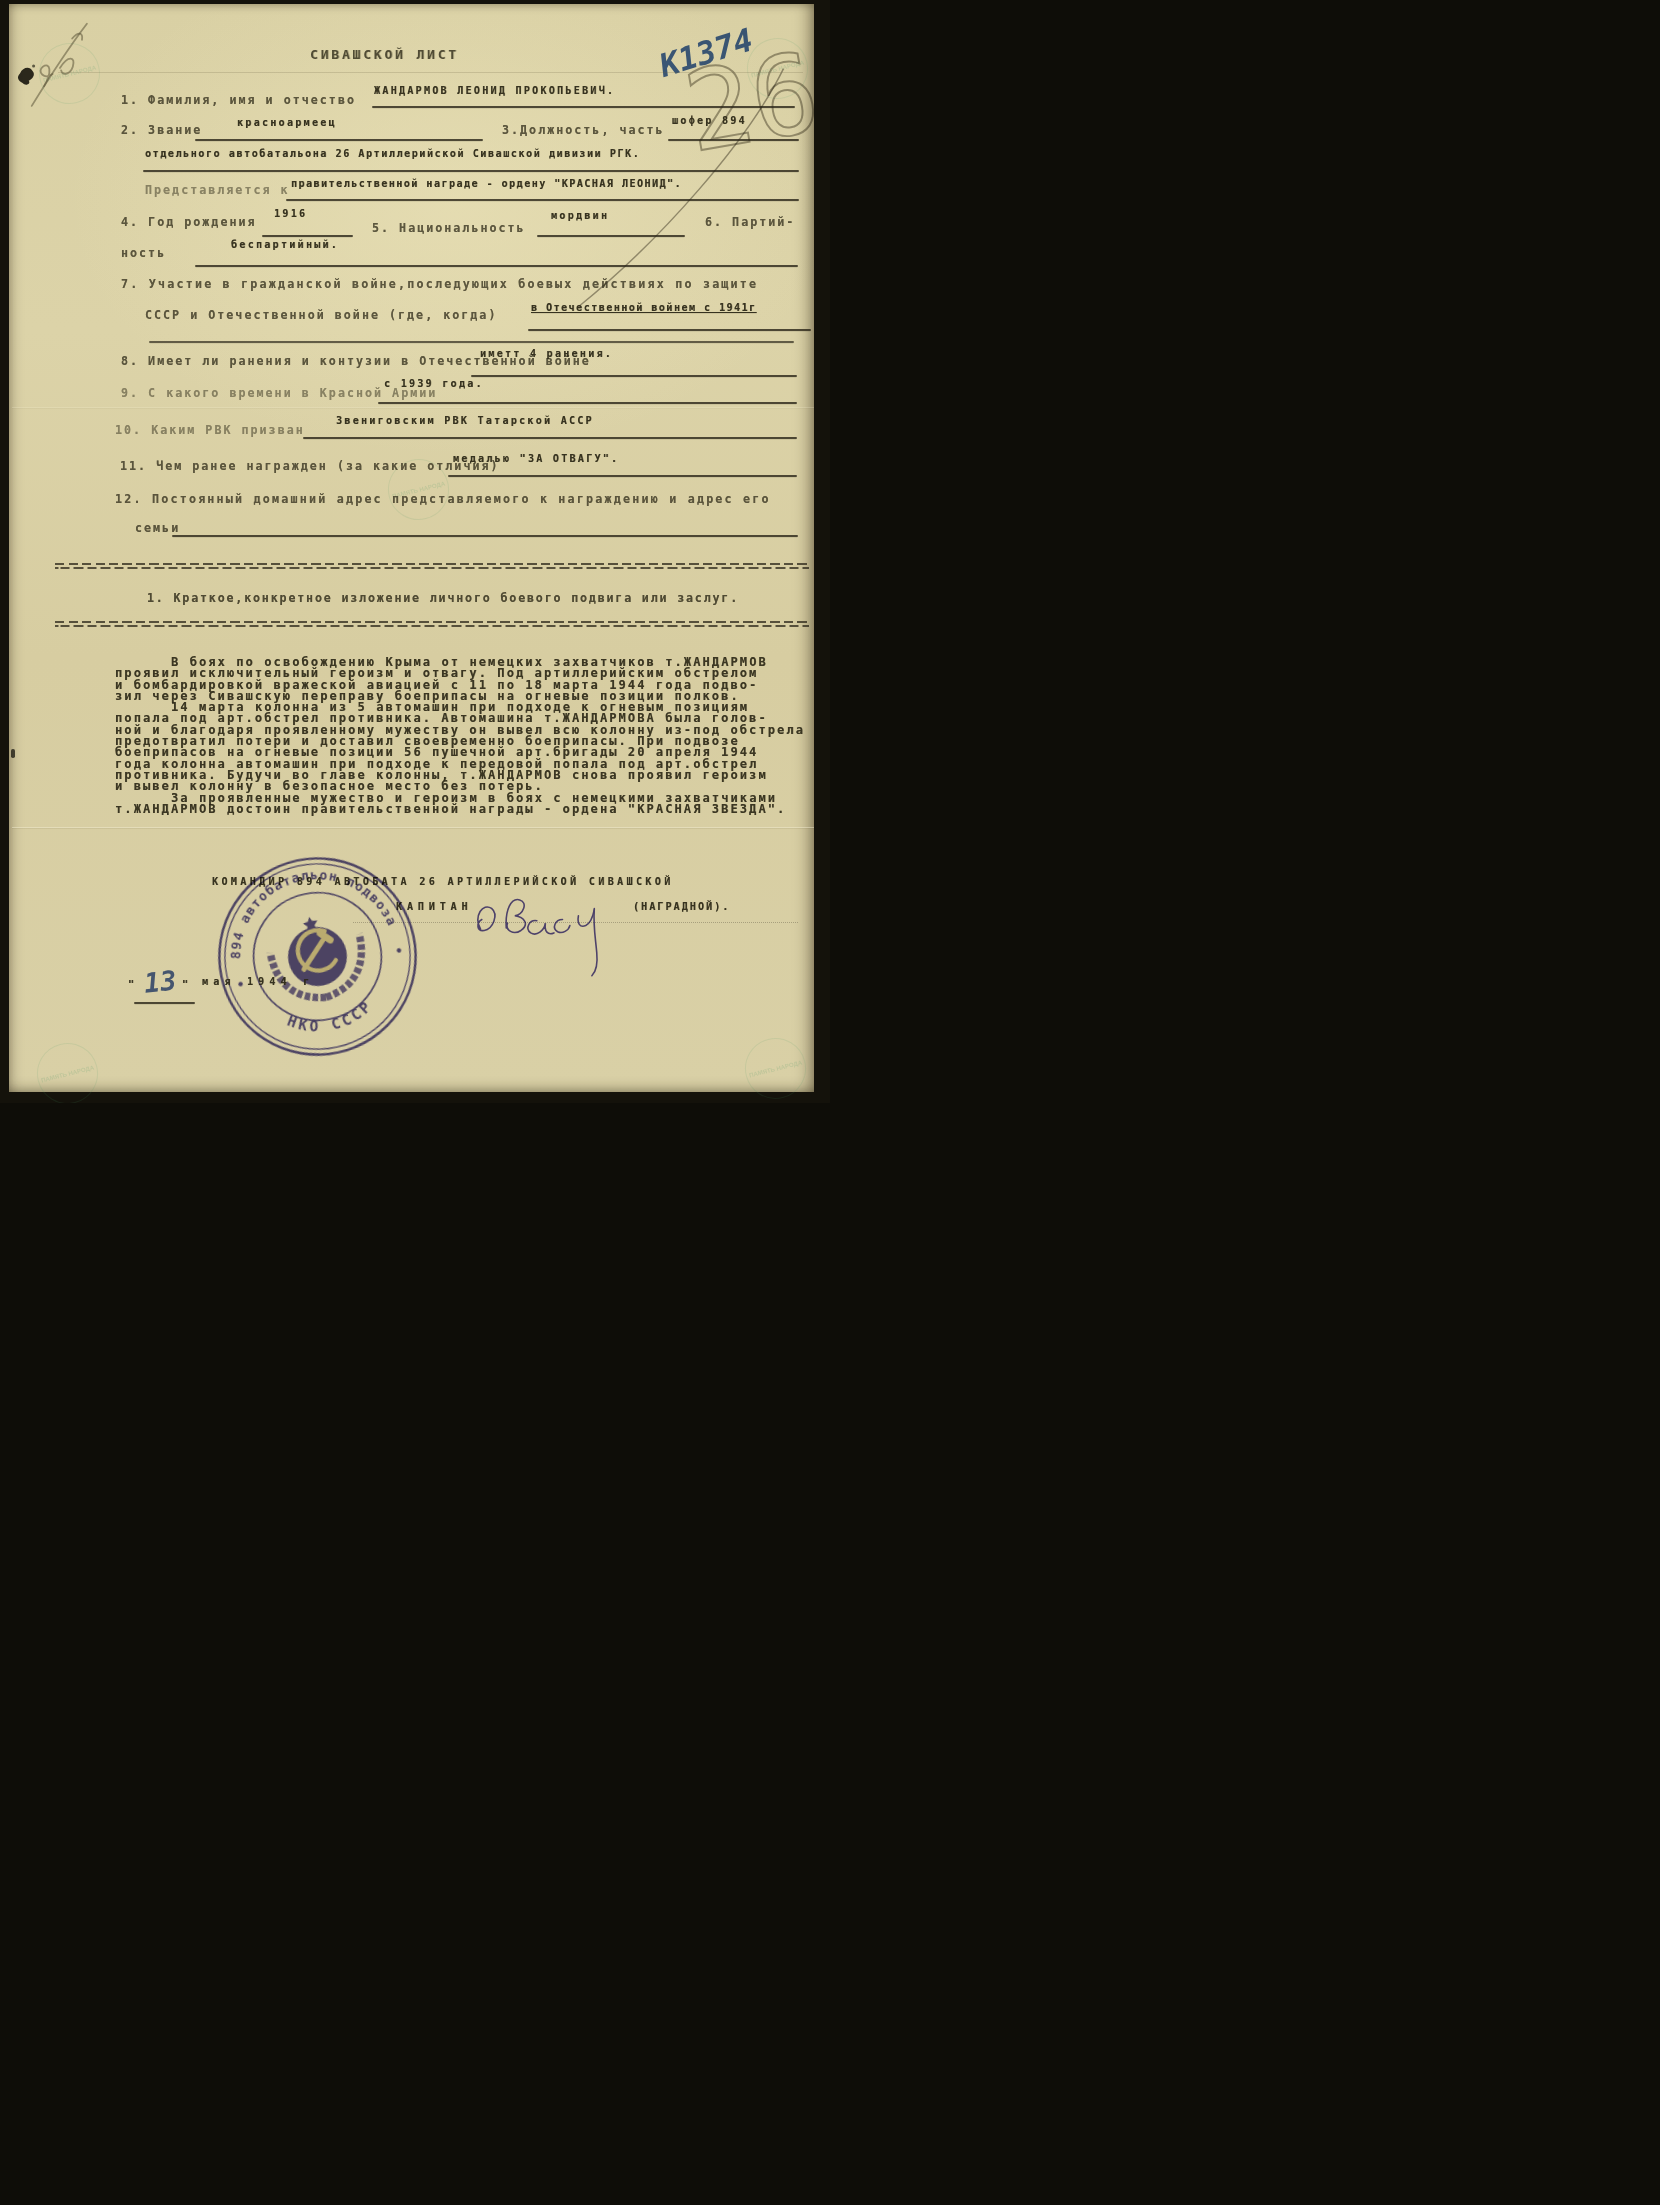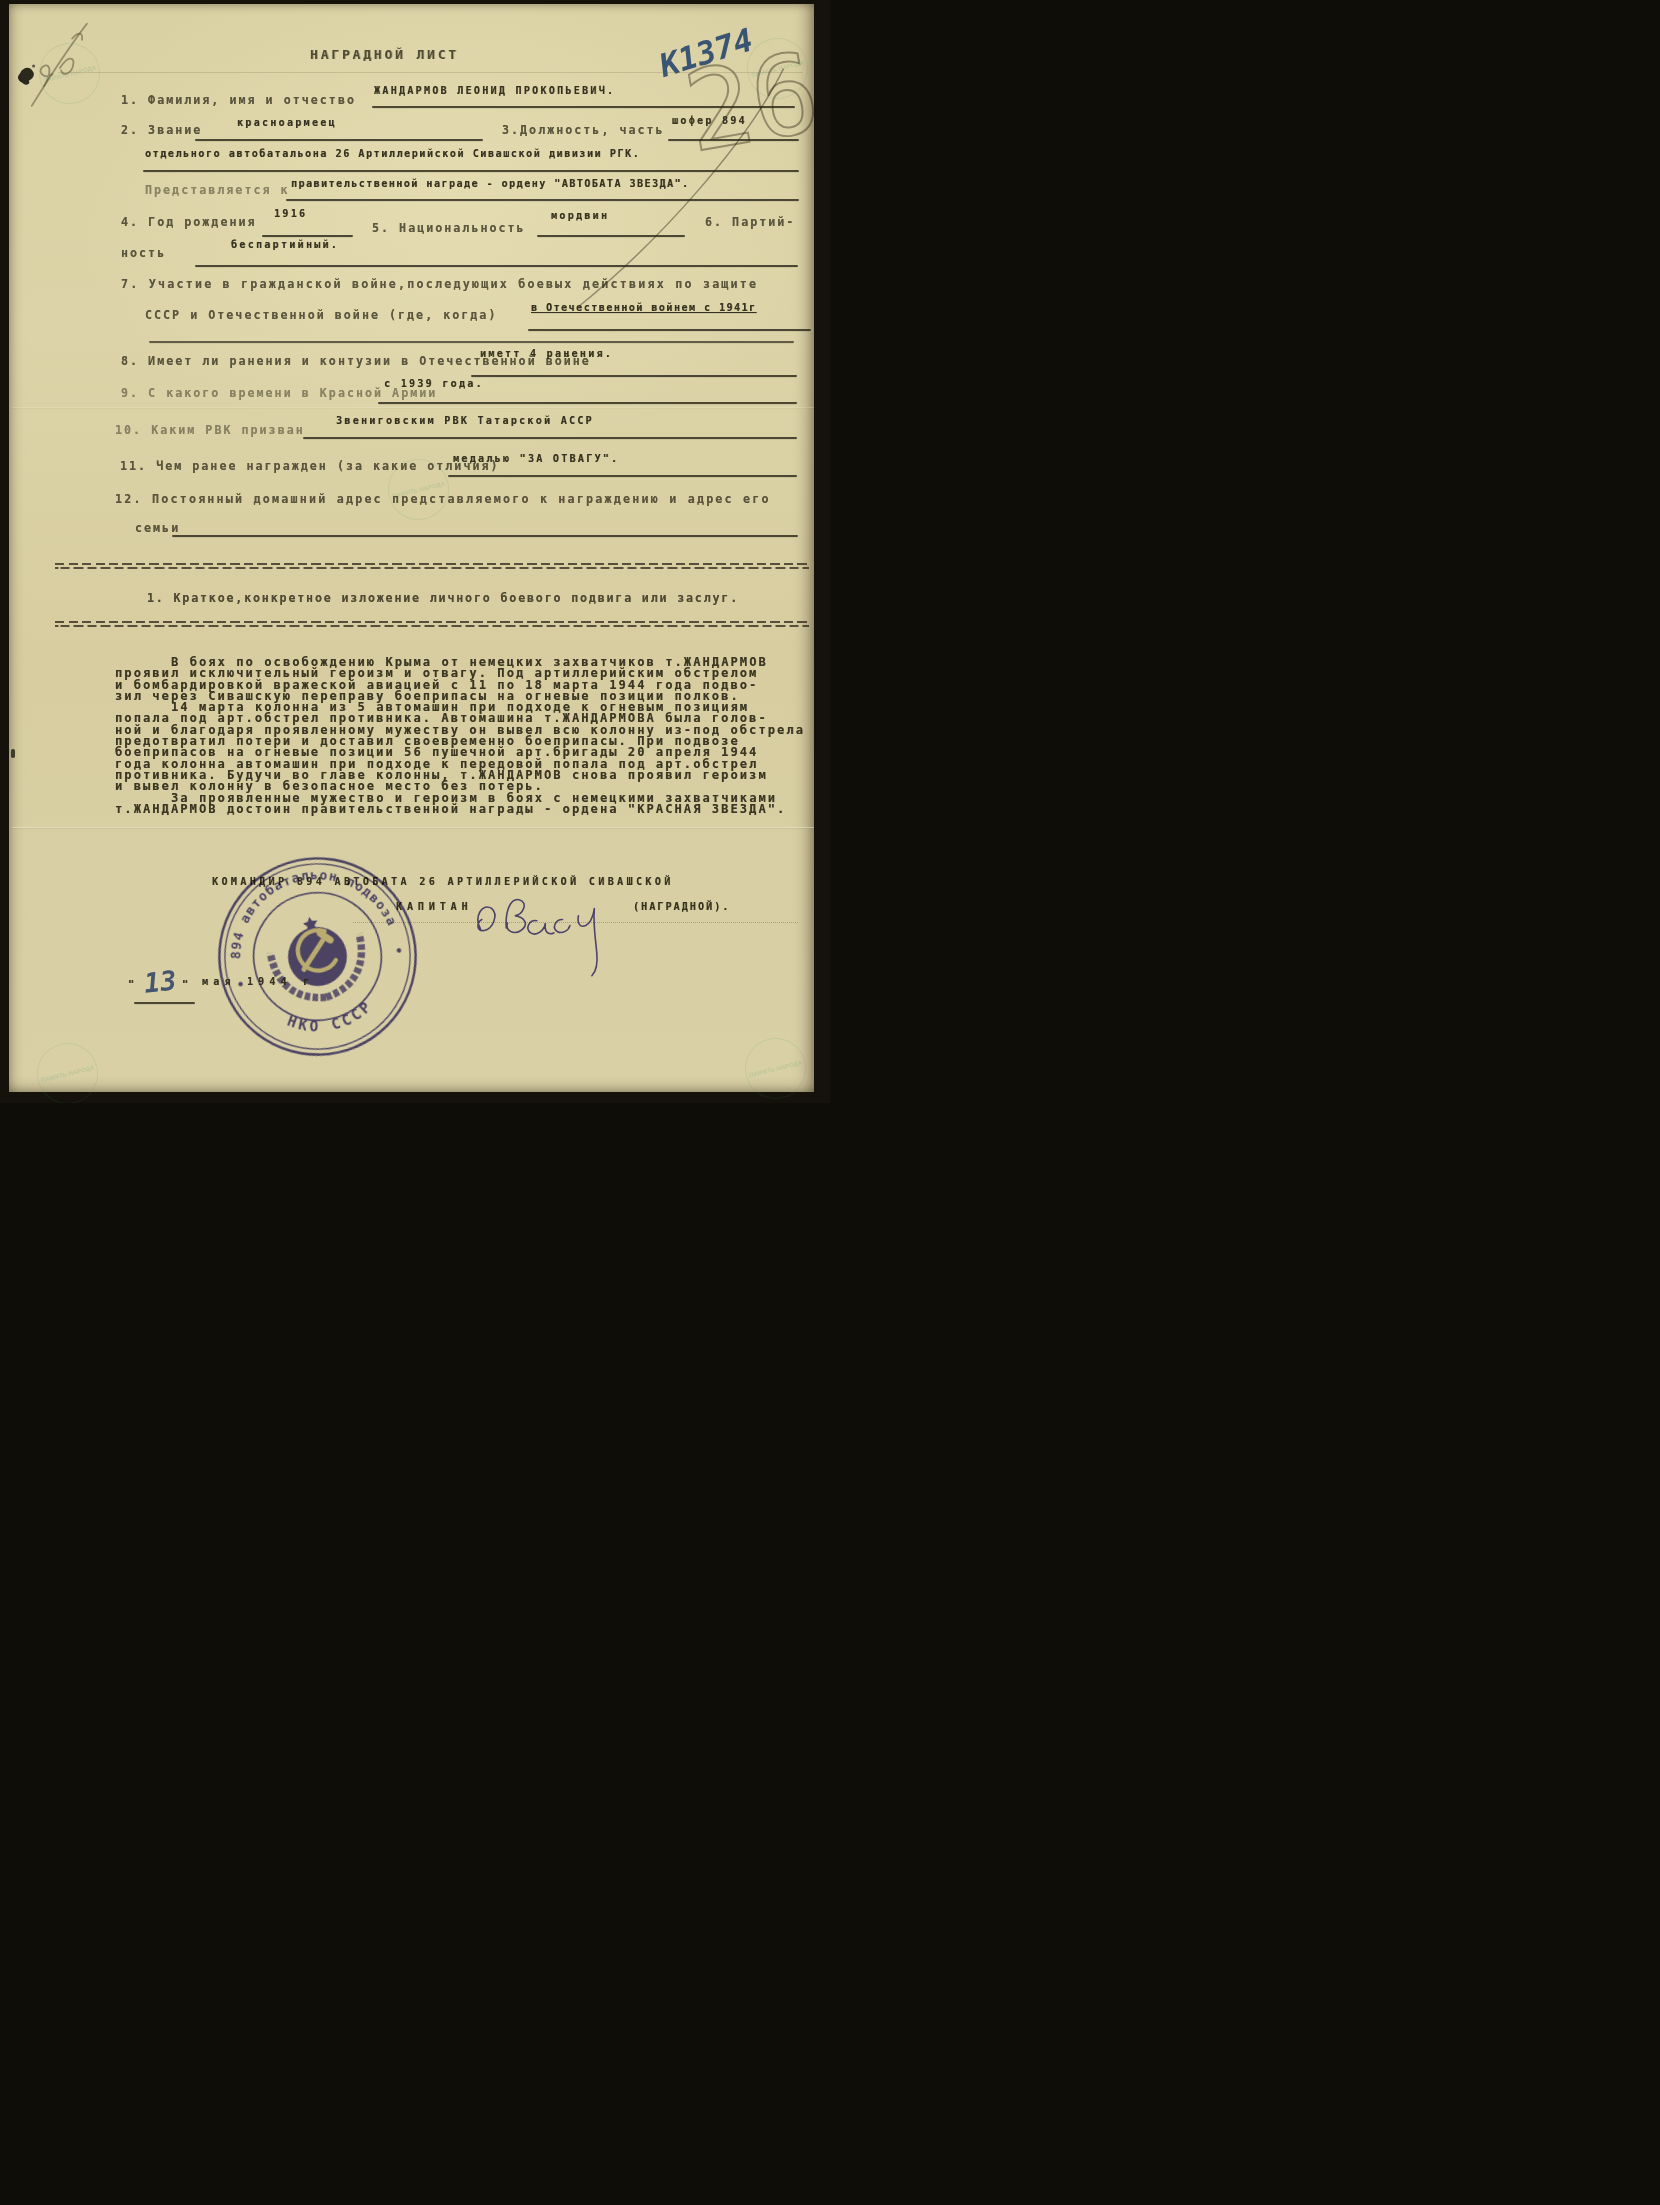--- a/index.html
+++ b/index.html
@@ -92,39 +92,39 @@
   </svg>
 
   <svg class="pencil" style="left:675px;top:24.5px;" width="147" height="159" viewBox="0 0 240 260">
     <text x="18" y="190" transform="rotate(-10 120 130)" font-family="DejaVu Sans Mono, monospace" font-size="180" fill="none" stroke="rgba(100,95,80,.55)" stroke-width="3.2">26</text>
   </svg>
 
   <svg class="pencil" style="left:564px;top:61px;" width="233" height="258" viewBox="0 0 380 420">
     <path d="M358,12 C300,130 160,290 24,400" stroke="rgba(75,70,58,.5)" stroke-width="2.4" fill="none"></path>
   </svg>
 
-  <div class="typed title" style="left:307px;top:47px;width:155px;text-align:center;">НАГРАДНОЙ ЛИСТ</div>
+  <div class="typed title" style="left:307px;top:47px;width:155px;text-align:center;">СИВАШСКОЙ ЛИСТ</div>
   <div class="faintrule" style="left:58px;top:72px;width:745px;"></div>
 
   <div class="typed lbl" style="left:121px;top:93px;">1. Фамилия, имя и отчество</div>
   <div class="typed val" style="left:374px;top:85px;">ЖАНДАРМОВ ЛЕОНИД ПРОКОПЬЕВИЧ.</div>
   <div class="ul" style="left:372px;top:106px;width:423px;"></div>
 
   <div class="typed lbl" style="left:121px;top:123px;">2. Звание</div>
   <div class="typed val" style="left:237px;top:117px;">красноармеец</div>
   <div class="ul" style="left:195px;top:139px;width:288px;"></div>
   <div class="typed lbl" style="left:502px;top:123px;">3.Должность, часть</div>
   <div class="typed val" style="left:672px;top:115px;">шофер 894</div>
   <div class="ul" style="left:668px;top:139px;width:131px;"></div>
 
   <div class="typed val" style="left:145px;top:148px;letter-spacing:1.6px;">отдельного автобатальона 26 Артиллерийской Сивашской дивизии РГК.</div>
   <div class="ul" style="left:143px;top:170px;width:656px;"></div>
 
   <div class="typed lbl vfaded" style="left:145px;top:183px;">Представляется к</div>
-  <div class="typed val" style="left:291px;top:178px;letter-spacing:1.5px;">правительственной награде - ордену "АВТОБАТА ЗВЕЗДА".</div>
+  <div class="typed val" style="left:291px;top:178px;letter-spacing:1.5px;">правительственной награде - ордену "КРАСНАЯ ЛЕОНИД".</div>
   <div class="ul" style="left:286px;top:199px;width:513px;"></div>
 
   <div class="typed lbl" style="left:121px;top:215px;">4. Год рождения</div>
   <div class="typed val" style="left:274px;top:208px;">1916</div>
   <div class="ul" style="left:262px;top:235px;width:91px;"></div>
   <div class="typed lbl" style="left:372px;top:221px;">5. Национальность</div>
   <div class="typed val" style="left:551px;top:210px;">мордвин</div>
   <div class="ul" style="left:537px;top:235px;width:148px;"></div>
   <div class="typed lbl" style="left:705px;top:215px;">6. Партий-</div>
   <div class="typed lbl" style="left:121px;top:246px;">ность</div>

